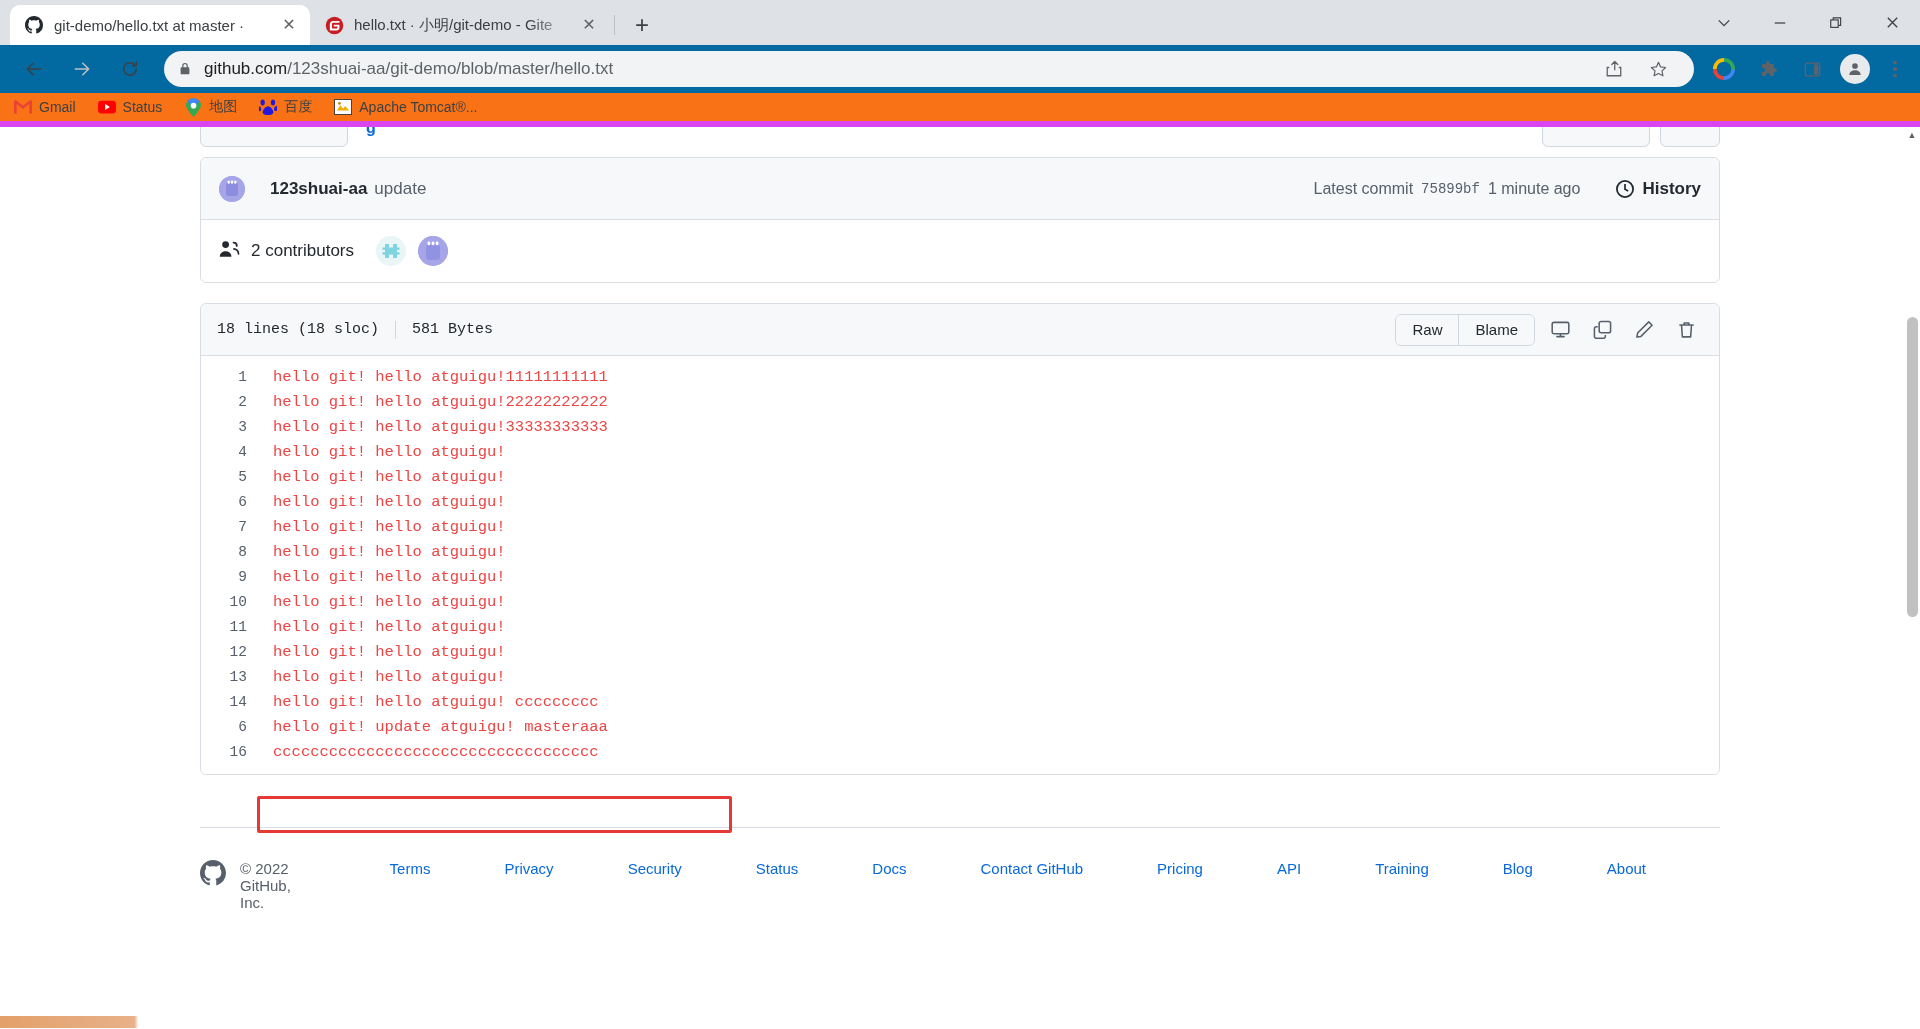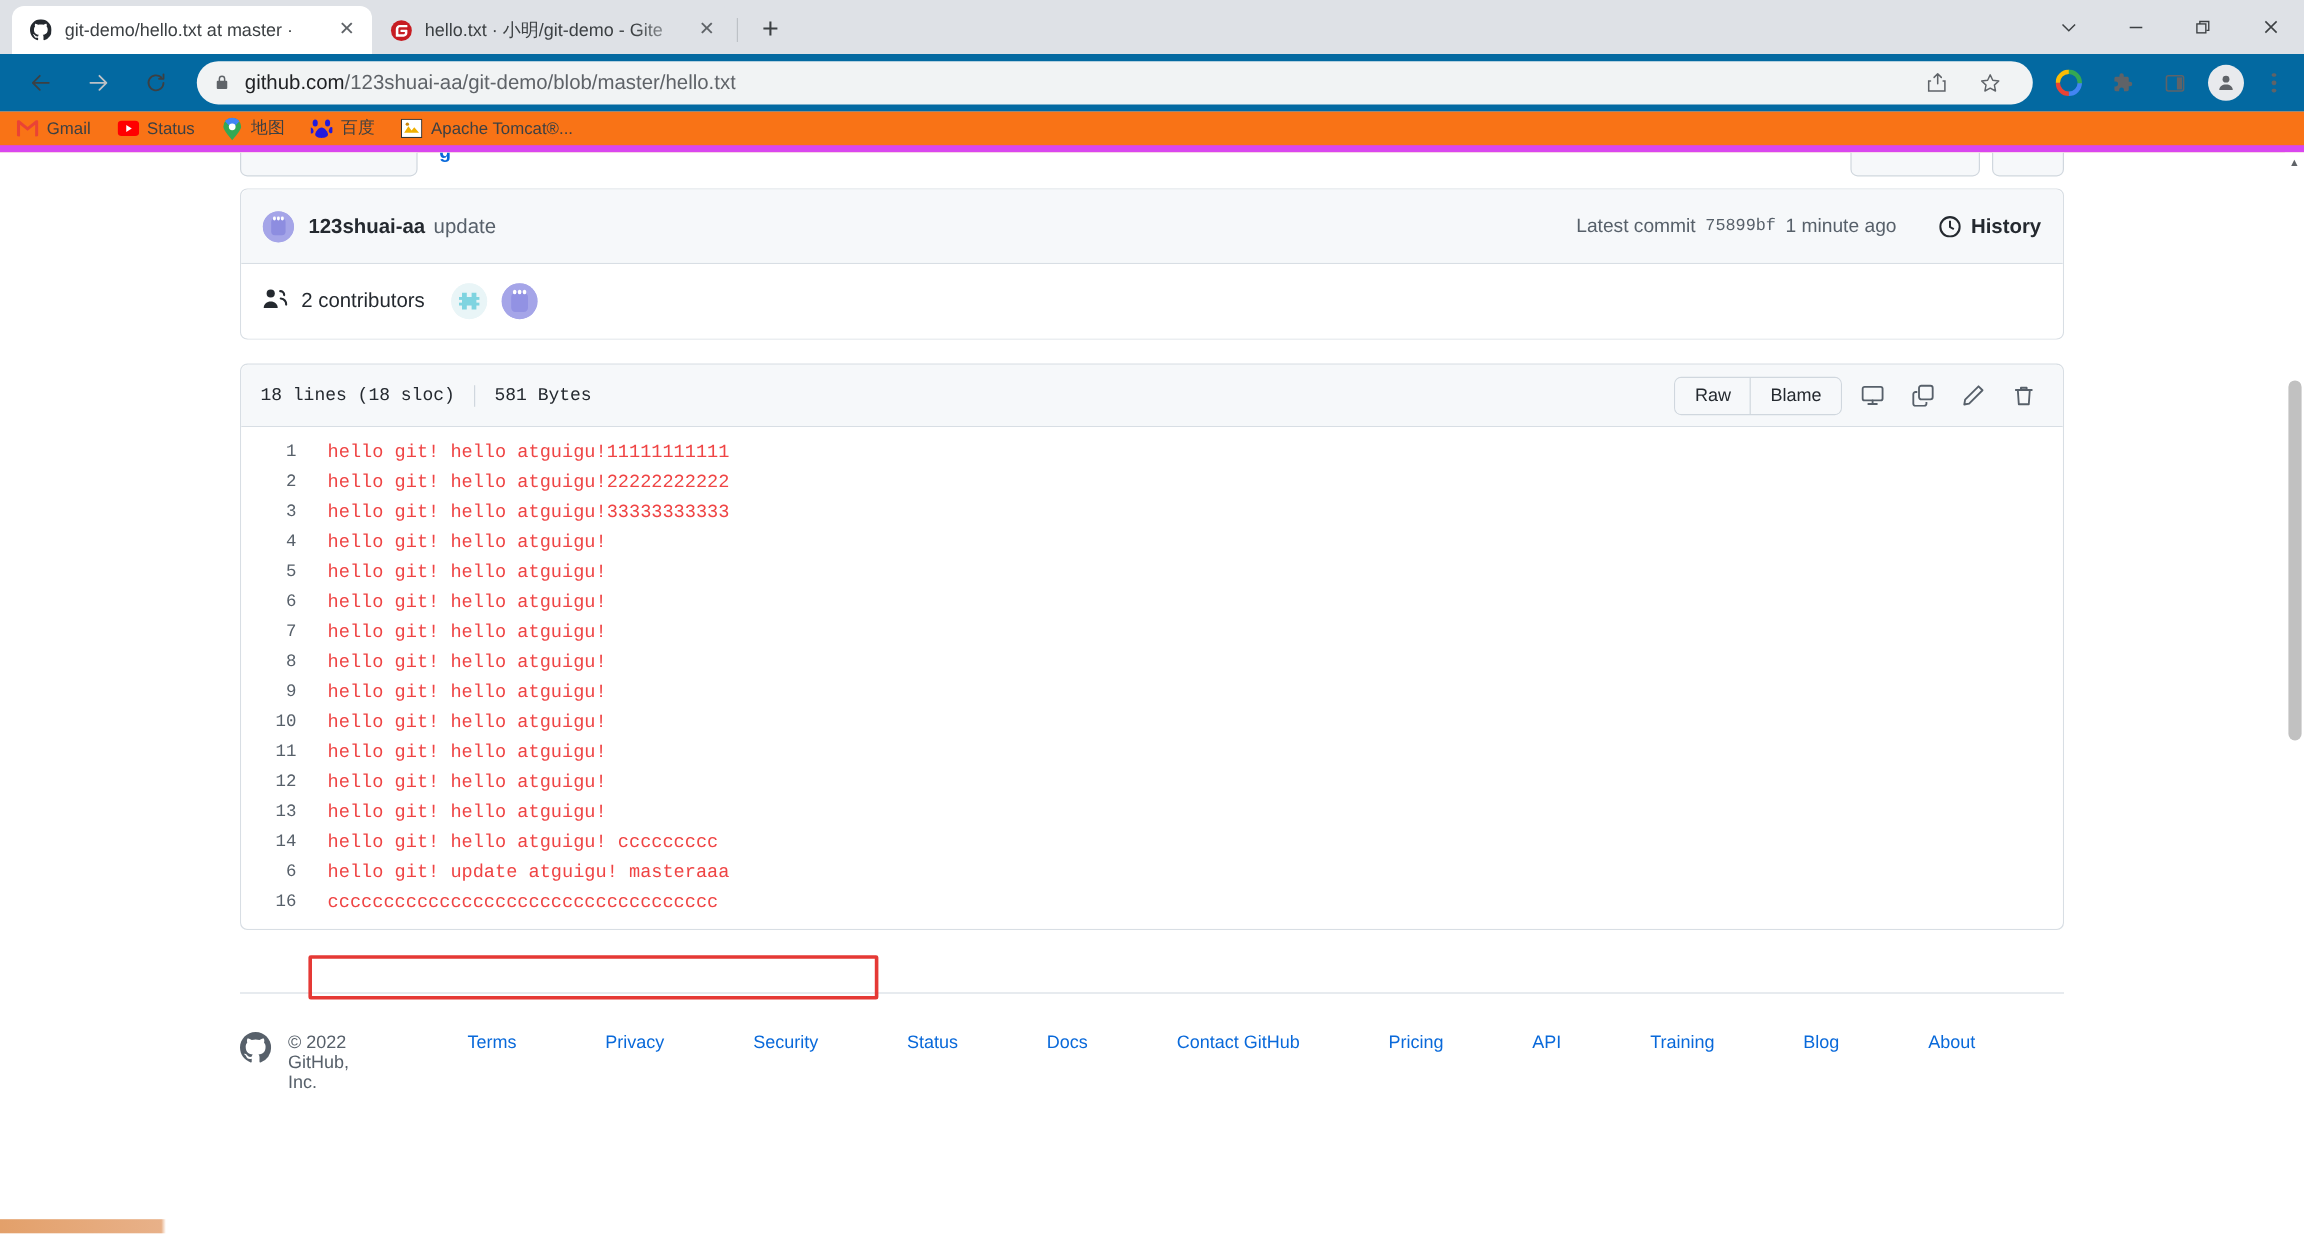--- a/index.html
+++ b/index.html
@@ -226,21 +226,21 @@
   .av {
     width: 26px; height: 26px;
     border-radius: 50%;
     flex: 0 0 26px;
     margin-right: 12px;
     position: relative;
     overflow: hidden;
   }
   .av.purple { background: #a5a5e8; }
   .av.cyan { background: #e8f4f6; }
-  .commit-author { font-size: 17px; font-weight: bold; color: #24292f; }
+  .commit-author { font-size: 17px; font-weight: bold; color: #24292f; margin-left: 13px; }
   .commit-msg { font-size: 17px; color: #57606a; margin-left: 7px; }
   .commit-right {
     margin-left: auto;
     display: flex;
     align-items: center;
     font-size: 16px;
     color: #57606a;
   }
   .commit-right .sha { font-family: "Liberation Mono", monospace; font-size: 14px; color: #57606a; margin: 0 8px; }
   .history-link {

